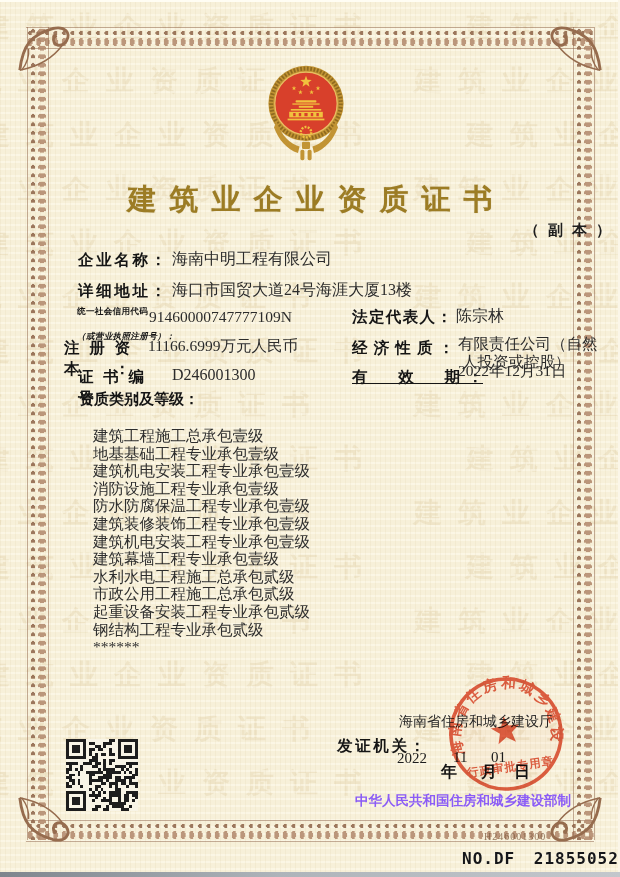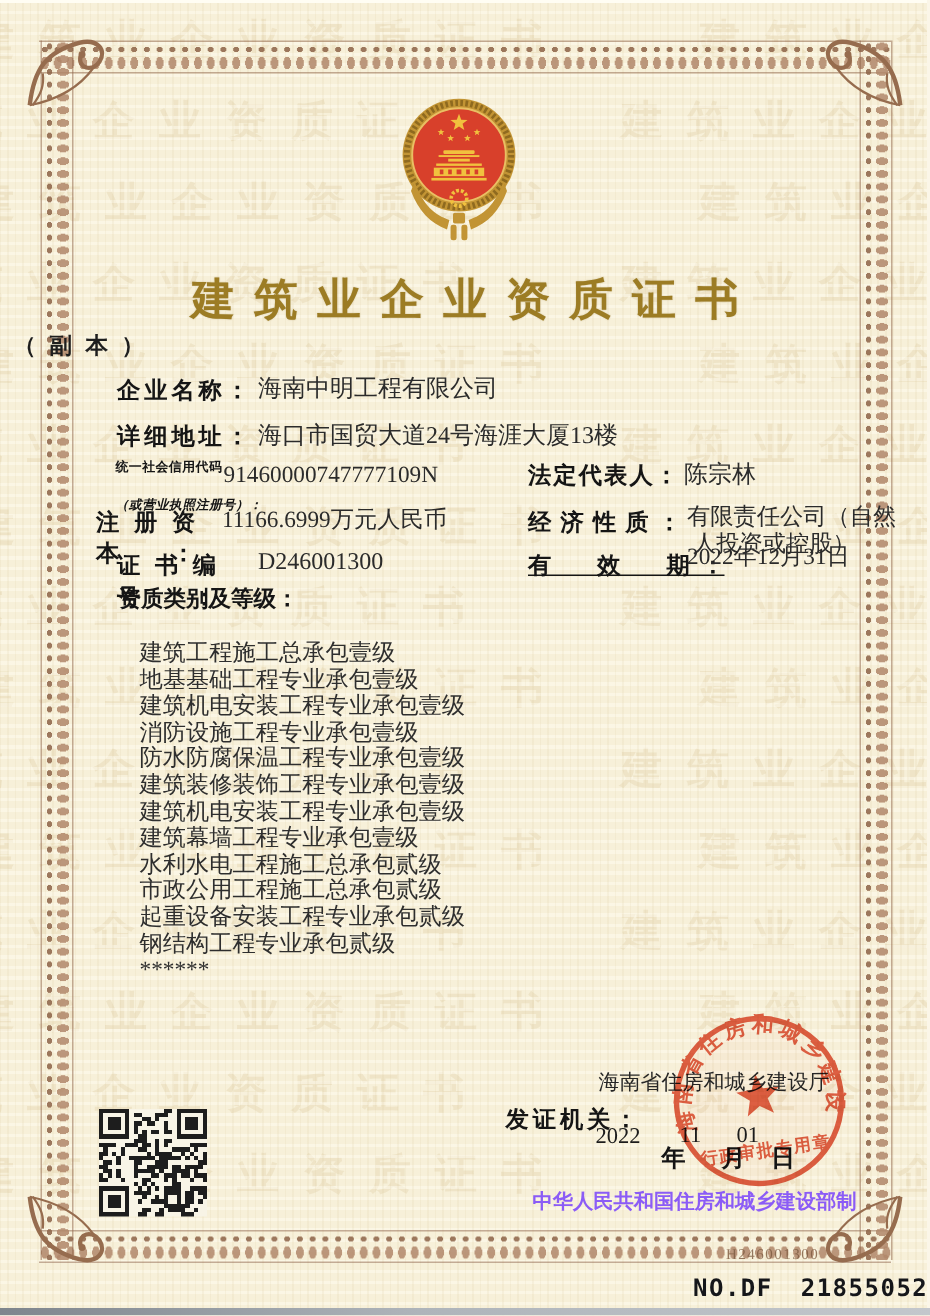--- a/index.html
+++ b/index.html
@@ -38,21 +38,21 @@
   .corner{position:absolute;width:62px;height:62px;color:#966c4e;}
   .c-tl{left:14px;top:14px;}
   .c-tr{left:544px;top:14px;transform:scaleX(-1);}
   .c-bl{left:14px;top:792px;transform:scaleY(-1);}
   .c-br{left:544px;top:792px;transform:scale(-1,-1);}
   
   .emblem{position:absolute;left:266px;top:63px;width:80px;height:100px;}
   .title{position:absolute;left:0;width:620px;top:180px;text-align:center;
          font-weight:bold;font-size:29px;letter-spacing:13px;padding-left:13px;
          box-sizing:border-box;color:#9c7c24;text-shadow:0 0 1px rgba(125,95,20,.4);}
-  .subtitle{position:absolute;left:0;width:620px;top:221px;text-align:left;
+  .subtitle{position:absolute;left:0;width:620px;top:221px;text-align:right;
             font-weight:bold;font-size:15px;letter-spacing:9px;padding-left:9px;
             box-sizing:border-box;color:#1e1e1e;}
   
   .abs{position:absolute;white-space:nowrap;}
   .lbl{font-weight:bold;font-size:15.5px;color:#151515;
        text-align:justify;text-align-last:justify;white-space:normal;}
   .val{font-family:"Liberation Serif",serif;font-size:16px;color:#2b2b2b;}
   .lbl-small{font-weight:bold;font-size:8.6px;color:#151515;line-height:10.5px;
              letter-spacing:.3px;}
   

